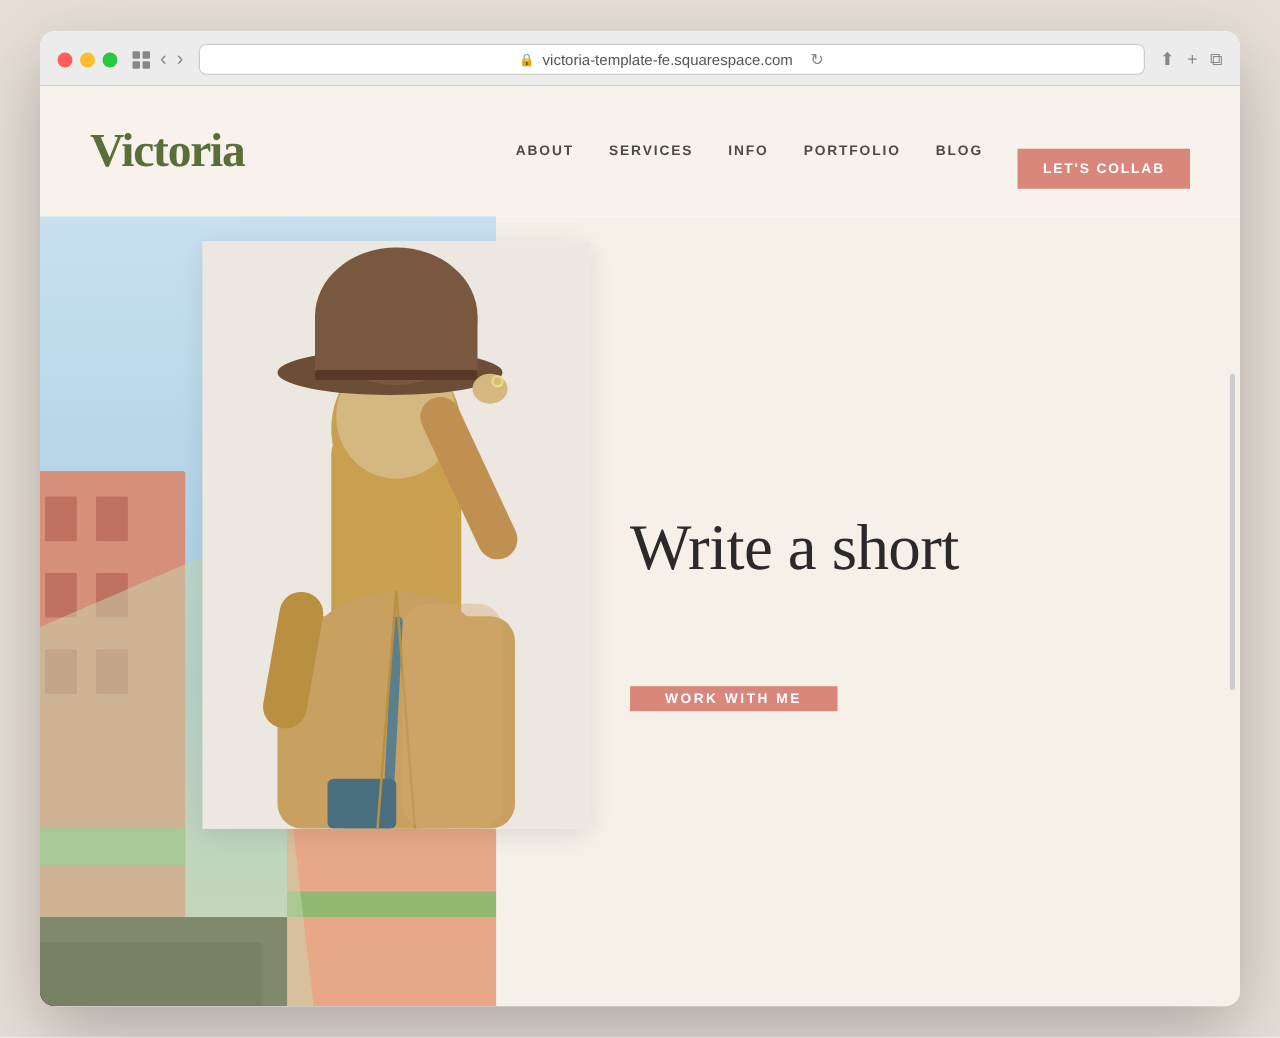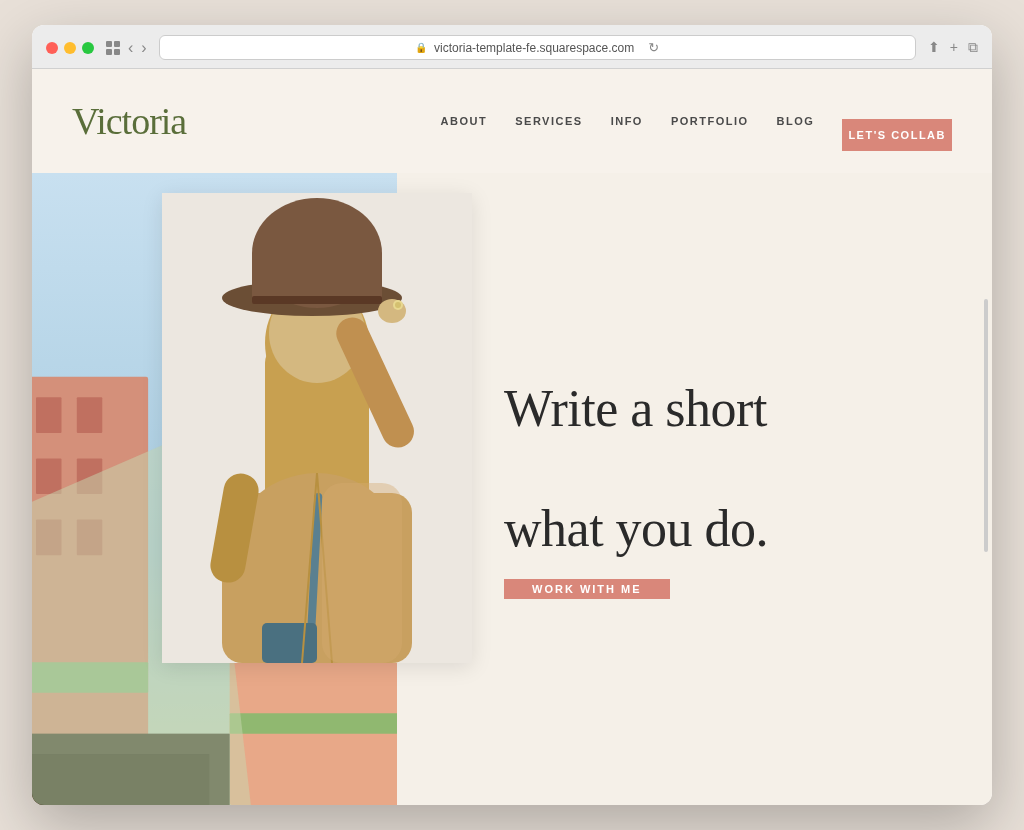--- a/index.html
+++ b/index.html
@@ -100,21 +100,21 @@
       justify-content: space-between;
       padding: 22px 40px;
       background: #f7f2eb;
       position: relative;
       z-index: 10;
     }
 
     .site-logo {
       font-family: Georgia, 'Times New Roman', serif;
       font-size: 38px;
-      font-weight: normal;
+      font-weight: bold;
       color: #5a6e3a;
       letter-spacing: -1px;
     }
 
     .site-nav {
       display: flex;
       align-items: center;
       gap: 28px;
     }
 
@@ -124,21 +124,21 @@
       letter-spacing: 1.5px;
       color: #4a4a4a;
       text-transform: uppercase;
       text-decoration: none;
       cursor: pointer;
     }
 
     .nav-cta {
       background: #d9877a;
       color: #fff;
-      padding: 10px 6px;
+      padding: 10px 20px;
       font-size: 11px;
       font-weight: 600;
       letter-spacing: 1.5px;
       text-transform: uppercase;
       border: none;
       cursor: pointer;
       margin-top: 28px;
     }
 
     
@@ -414,21 +414,20 @@
           <line x1="155" y1="280" x2="170" y2="470" stroke="#b89040" stroke-width="2"></line>
 
           <rect x="160" y="290" width="80" height="180" fill="#d4aa70" rx="20" opacity="0.4"></rect>
         </svg>
       </div>
 
       <div class="hero-text">
         <h1 class="hero-heading">
           <span>Write a short</span><br>
           <br>
-          <span>what you do.</span>
         </h1>
         <button class="work-with-me-btn">WORK WITH ME</button>
       </div>
 
       <div class="scrollbar"></div>
 
     </div>
   </div>
 </div>
 

